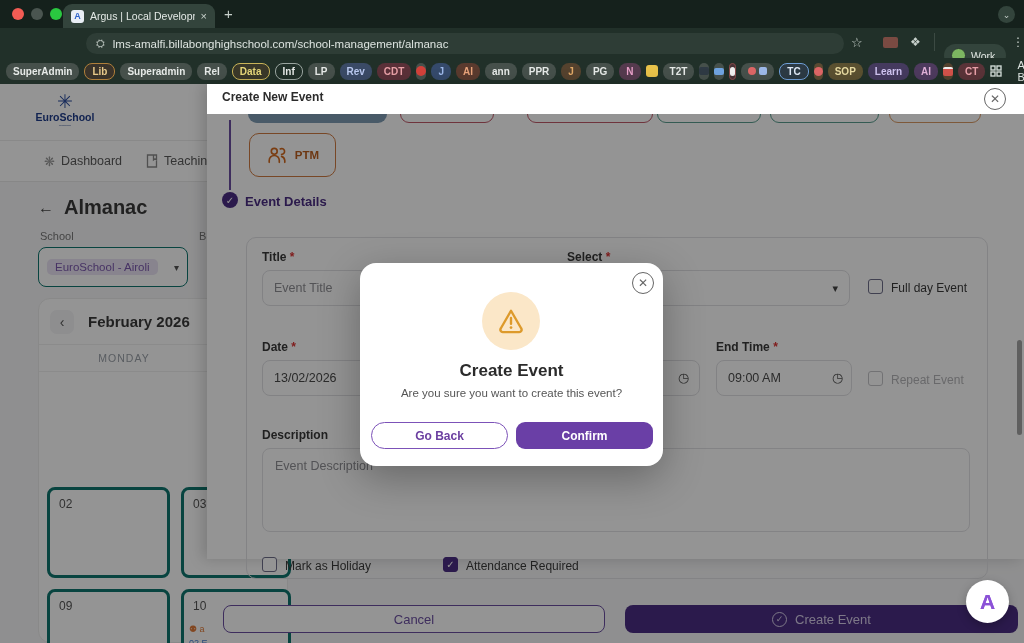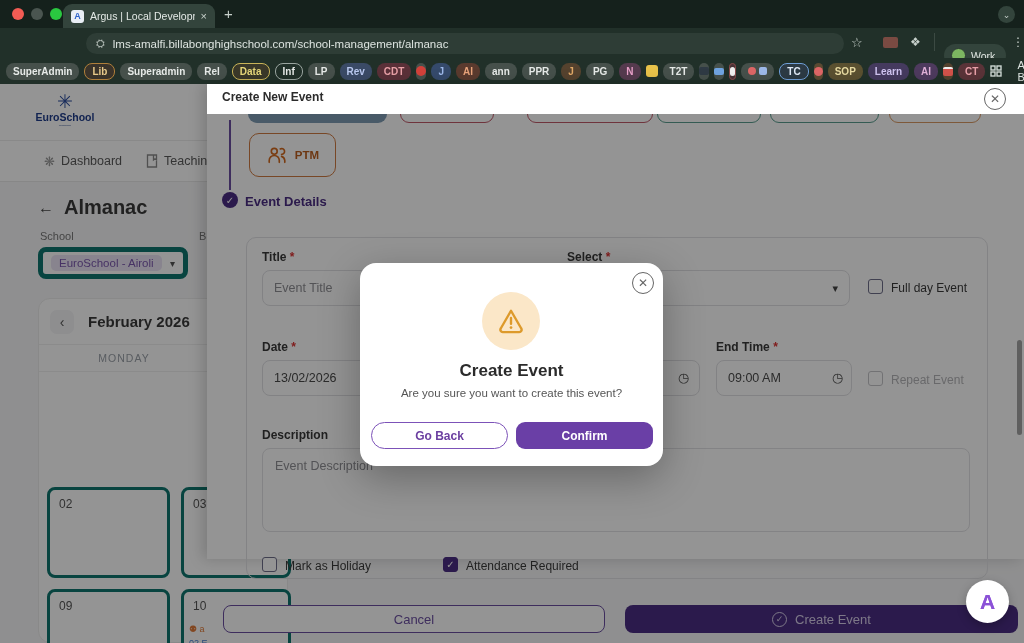--- a/index.html
+++ b/index.html
@@ -52,21 +52,21 @@
   #logo-text { color:#1f3d8c; font-size:10.5px; font-weight:bold; }
   #logo-sub { color:#8a9ac0; font-size:4px; }
   #app-nav { left:0; top:141px; width:207px; height:41px; background:#ffffff; border-bottom:1px solid #e8e8e8;
     display:flex; align-items:center; gap:24px; padding-left:44px; }
   .nav-item { display:flex; align-items:center; gap:6px; color:#5a5a5a; font-size:12.5px; white-space:nowrap; }
   .nav-ic { color:#9a9a9a; font-size:13px; }
   #page-head { left:38px; top:196px; display:flex; align-items:center; gap:10px; color:#3a3a3a; }
   #page-title { font-size:20px; font-weight:bold; color:#3a3a3a; }
   #school-label { left:40px; top:230px; font-size:11px; color:#777; }
   #branch-frag { left:199px; top:230px; font-size:11px; color:#777; }
-  #school-select { left:38px; top:247px; width:150px; height:32px; background:#fff; border:5px solid #0f766e;
+  #school-select { left:38px; top:247px; width:150px; height:40px; background:#fff; border:1px solid #0f766e;
     border-radius:8px; display:flex; align-items:center; padding:0 8px; justify-content:space-between; }
   #school-pill { background:#ebe4f4; border-radius:5px; padding:2px 8px; color:#7a57ad; font-size:11.5px; white-space:nowrap; }
 
   
   #calendar { left:38px; top:298px; width:250px; height:345px; background:#fff;
     border:1px solid #ececec; border-radius:12px; }
   #cal-prev { left:50px; top:310px; width:24px; height:24px; background:#f4f4f6; border-radius:7px;
     color:#555; font-size:14px; display:flex; align-items:center; justify-content:center; }
   #cal-month { left:88px; top:313px; font-size:15px; font-weight:600; color:#3a3a3a; }
   #cal-dayrow { left:39px; top:344px; width:248px; height:28px; border-top:1px solid #f0f0f0;

